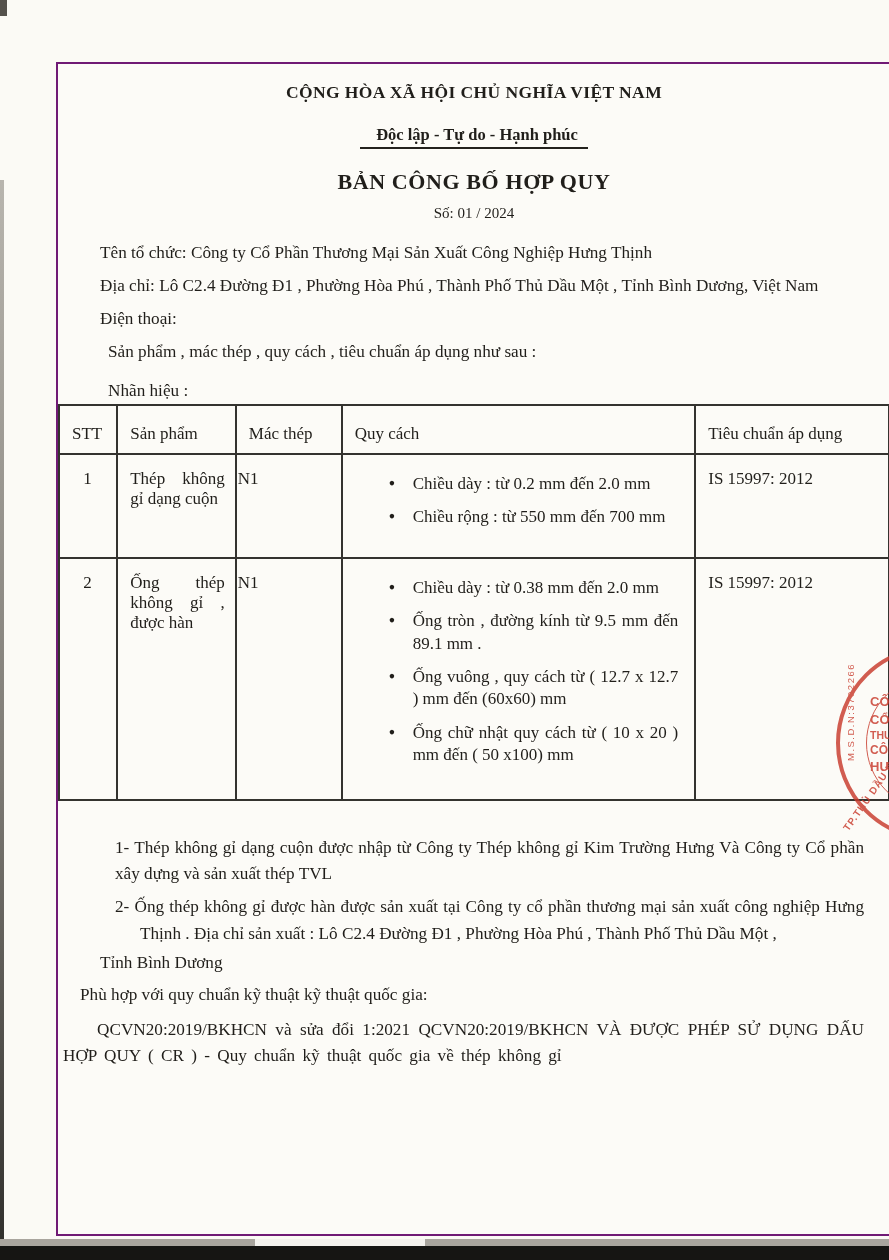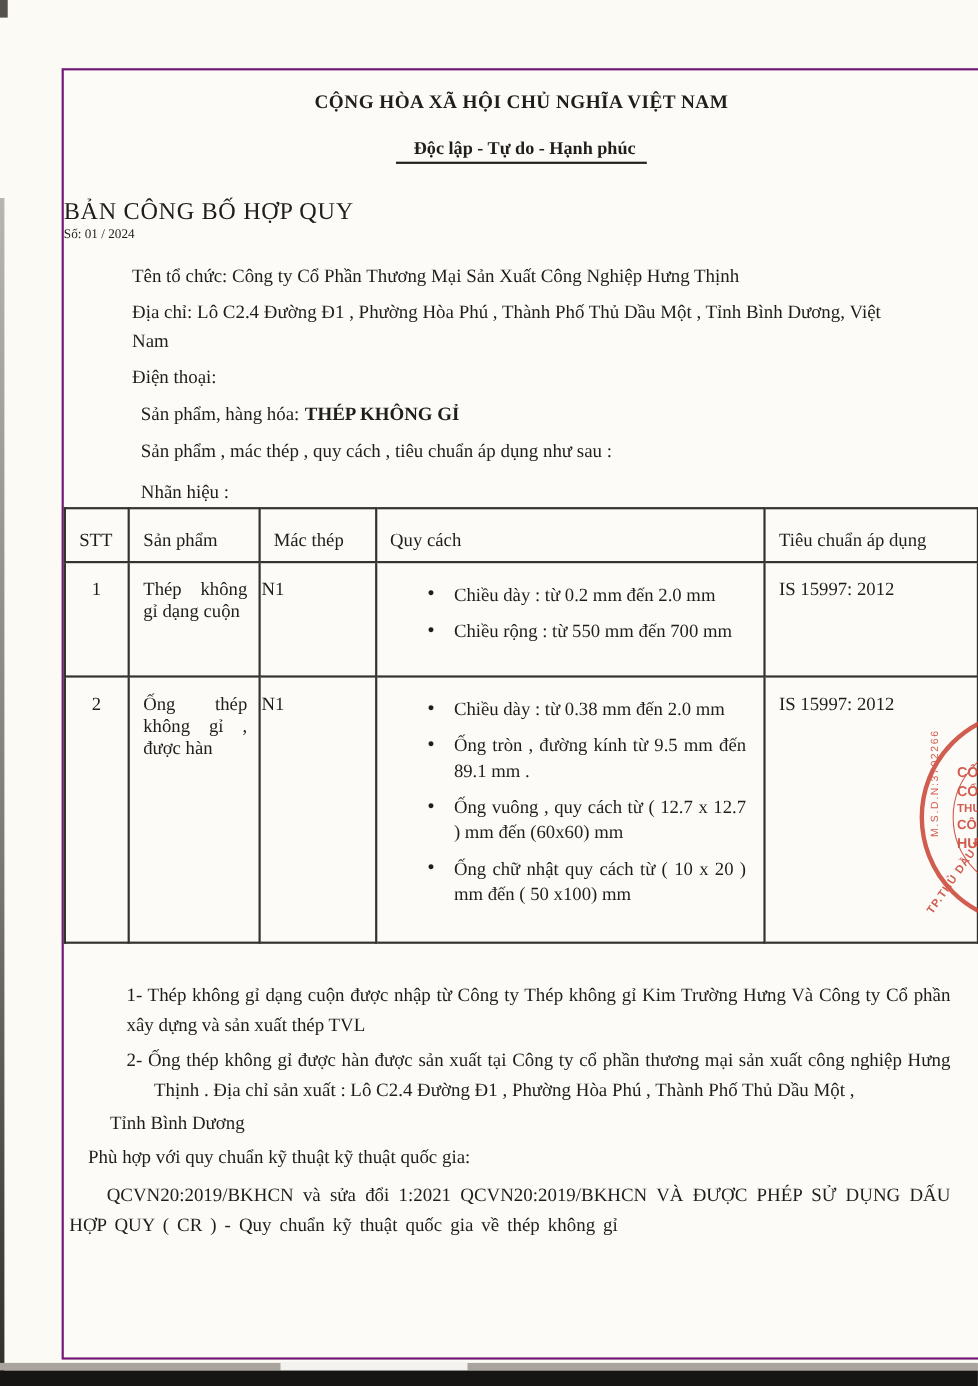--- a/index.html
+++ b/index.html
@@ -15,28 +15,28 @@
   .corner-mark{position:absolute;left:0;top:0;width:7px;height:16px;background:#55524c;}
   .edge-bottom-gray{position:absolute;left:0;bottom:14px;width:100%;height:7px;background:#a9a59e;}
   .edge-bottom-notch{position:absolute;left:255px;bottom:14px;width:170px;height:7px;background:#f4f2ee;}
   .edge-bottom-black{position:absolute;left:0;bottom:0;width:100%;height:14px;background:#161513;}
 
   
   .frame{
     position:absolute;left:56px;top:62px;width:836px;height:1174px;
     border:2px solid #701a75;box-sizing:border-box;background:#fcfbf7;
   }
-  .inner{padding:0 40px;}
+  .inner{padding:0 20px;}
 
   .doc-header{margin-top:18px;text-align:center;}
   .hdr1{font-weight:bold;font-size:17.5px;letter-spacing:.4px;}
   .hdr2{display:inline-block;margin-top:4px;font-weight:bold;font-size:16.5px;
     border-bottom:2px solid #23211d;padding:0 10px 2px 16px;}
-  .title{margin-top:30px;text-align:left;font-weight:normal;font-size:22px;letter-spacing:.6px;}
-  .doc-num{margin-top:0;text-align:left;font-size:12px;}
+  .title{margin-top:20px;text-align:center;font-weight:bold;font-size:22px;letter-spacing:.6px;}
+  .doc-num{margin-top:10px;text-align:center;font-size:15px;}
 
   .para{font-size:17.2px;line-height:1.52;margin:7px 0 0 22px;margin-right:18px;}
   .para.first{margin-top:18px;}
   .para.shift{margin-left:30px;}
   .bold{font-weight:bold;}
   .lbl{margin-right:5px;}
   .intro{margin-bottom:12px;}
 
   
   table.spec{width:100%;border-collapse:collapse;table-layout:fixed;font-size:17px;}
@@ -95,23 +95,20 @@
     <span class="hdr2">Độc lập - Tự do - Hạnh phúc</span>
   </div>
 
   <div class="title">BẢN CÔNG BỐ HỢP QUY</div>
   <div class="doc-num">Số: 01 / 2024</div>
 
   <div class="inner">
     <div class="para first">Tên tổ chức: Công ty Cổ Phần Thương Mại Sản Xuất Công Nghiệp Hưng Thịnh</div>
     <div class="para">Địa chỉ: Lô C2.4 Đường Đ1 , Phường Hòa Phú , Thành Phố Thủ Dầu Một , Tỉnh Bình Dương, Việt Nam</div>
     <div class="para">Điện thoại:</div>
-    <div class="para shift">
-      <span class="lbl">Sản phẩm, hàng hóa:</span><span class="bold">THÉP KHÔNG GỈ</span>
-    </div>
     <div class="para shift intro">Sản phẩm , mác thép , quy cách , tiêu chuẩn áp dụng như sau :</div>
     <div class="para shift">Nhãn hiệu :</div>
   </div>
 
   <table class="spec">
     <colgroup>
       <col style="width:55px">
         <col style="width:112px">
         <col style="width:100px">
       <col style="width:334px">

